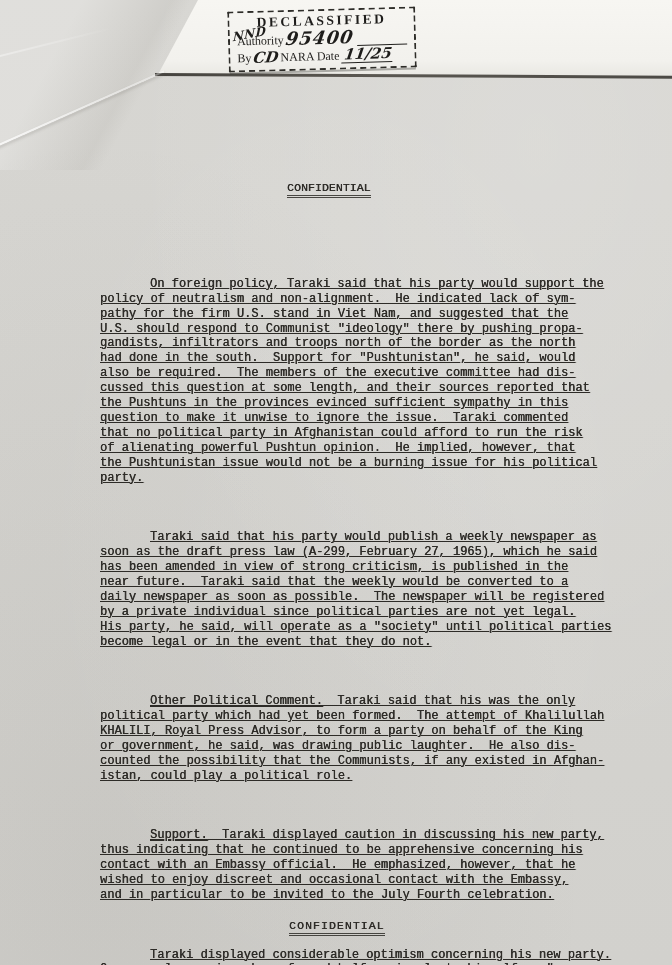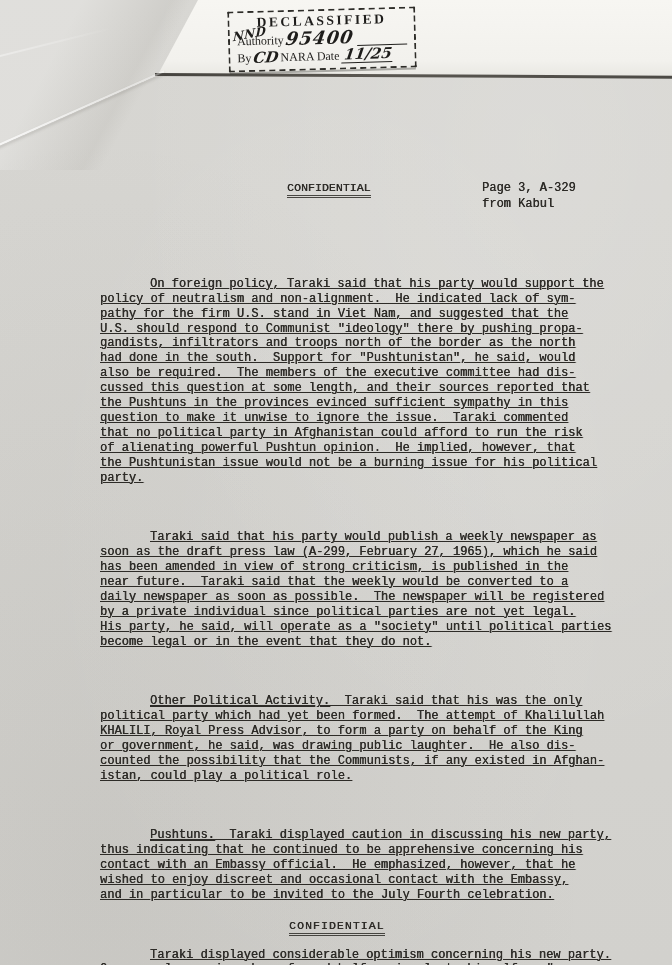--- a/index.html
+++ b/index.html
@@ -108,24 +108,20 @@
     </div>
     <div class="srow byline">
       <span>By</span>
       <span class="hand mid">CD</span>
       <span>NARA Date</span>&nbsp;
       <span class="hand mid uline">11/25</span>
     </div>
   </div>
 
   <div class="hdr-class typed">CONFIDENTIAL</div>
-  <div class="hdr-right typed">
-    <div>Page 3, A-329</div>
-    <div>from Kabul</div>
-  </div>
 
   <div class="body-block typed">
     <p><span class="lead"></span><span>On foreign policy, Taraki said that his party would support the
 policy of neutralism and non-alignment.  He indicated lack of sym-
 pathy for the firm U.S. stand in Viet Nam, and suggested that the
 U.S. should respond to Communist "ideology" there by pushing propa-
 gandists, infiltrators and troops north of the border as the north
 had done in the south.  Support for "Pushtunistan", he said, would
 also be required.  The members of the executive committee had dis-
 cussed this question at some length, and their sources reported that
@@ -136,27 +132,27 @@
 the Pushtunistan issue would not be a burning issue for his political
 party.</span></p>
     <p><span class="lead"></span><span>Taraki said that his party would publish a weekly newspaper as
 soon as the draft press law (A-299, February 27, 1965), which he said
 has been amended in view of strong criticism, is published in the
 near future.  Taraki said that the weekly would be converted to a
 daily newspaper as soon as possible.  The newspaper will be registered
 by a private individual since political parties are not yet legal.
 His party, he said, will operate as a "society" until political parties
 become legal or in the event that they do not.</span></p>
-    <p><span class="lead">Other Political Activity.</span><span>  Taraki said that his was the only
+    <p><span class="lead">Other Political Comment.</span><span>  Taraki said that his was the only
 political party which had yet been formed.  The attempt of Khalilullah
 KHALILI, Royal Press Advisor, to form a party on behalf of the King
 or government, he said, was drawing public laughter.  He also dis-
 counted the possibility that the Communists, if any existed in Afghan-
 istan, could play a political role.</span></p>
-    <p><span class="lead">Pushtuns.</span><span>  Taraki displayed caution in discussing his new party,
+    <p><span class="lead">Support.</span><span>  Taraki displayed caution in discussing his new party,
 thus indicating that he continued to be apprehensive concerning his
 contact with an Embassy official.  He emphasized, however, that he
 wished to enjoy discreet and occasional contact with the Embassy,
 and in particular to be invited to the July Fourth celebration.</span></p>
     <p><span class="lead"></span><span>Taraki displayed considerable optimism concerning his new party.
 On several occasions he referred half-seriously to himself as "a
 future Prime Minister."  It is difficult to estimate how viable the
 new party will be, in part because the government and King apparently</span></p>
   </div>
 

